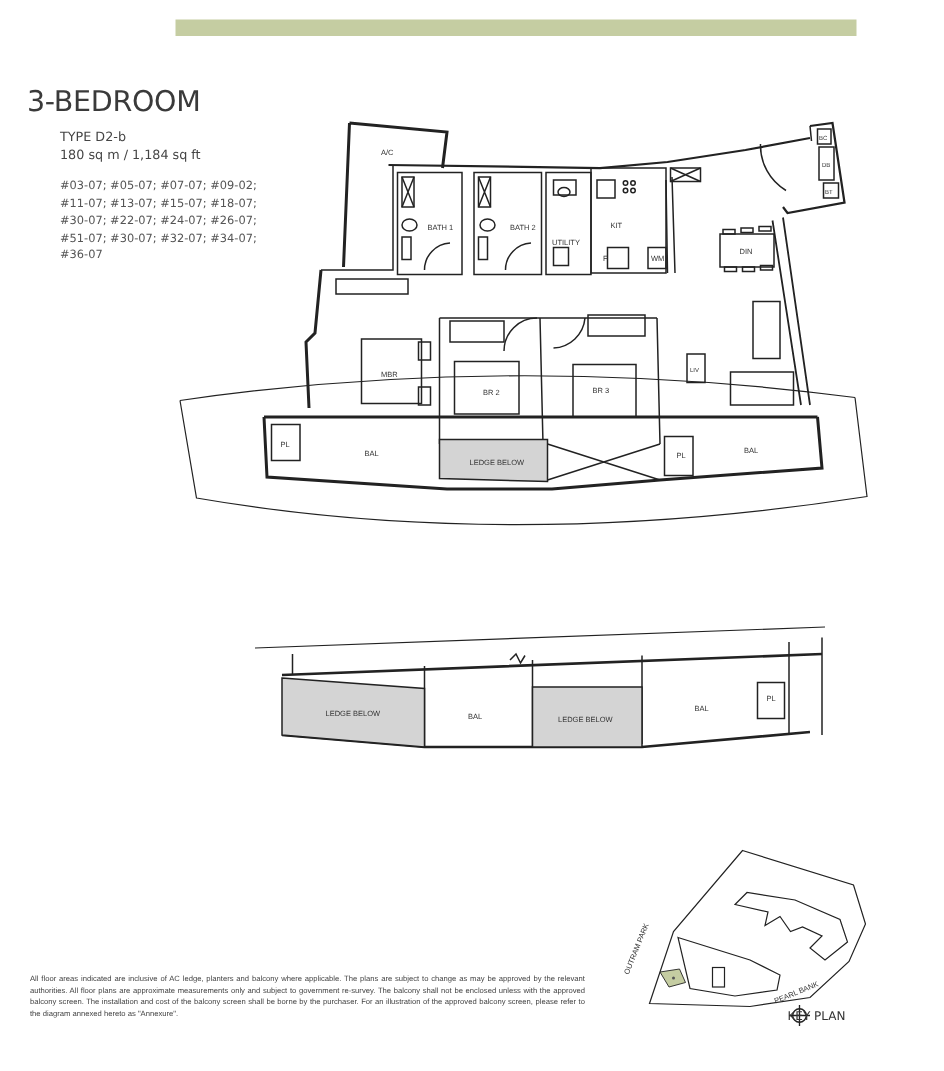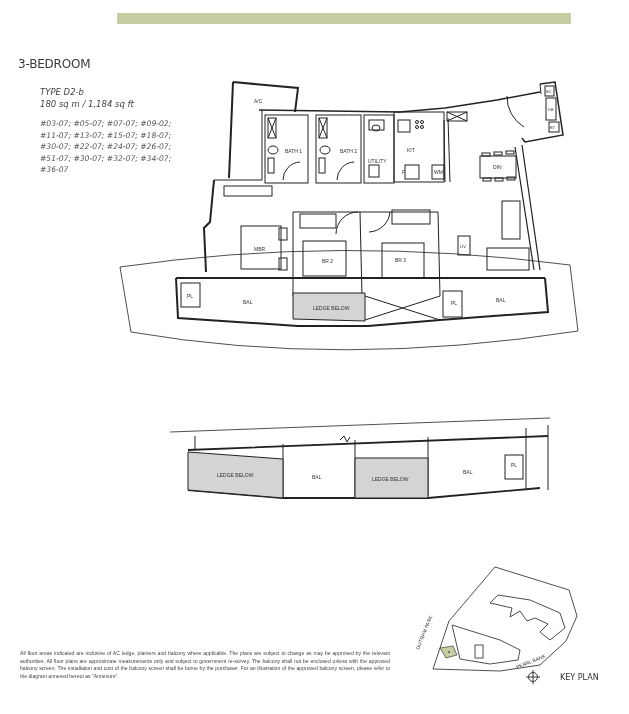--- a/index.html
+++ b/index.html
@@ -1,29 +1,29 @@
 <!DOCTYPE html>
 <html><head>
   <meta charset="utf-8">
   <style>
     html, body { margin: 0; padding: 0; background: #ffffff; }
     body { width: 629px; height: 714px; position: relative; overflow: hidden;
            font-family: "DejaVu Sans", "Liberation Sans", sans-serif; color: #333; }
-    .header-title { position: absolute; left: 18px; top: 9px; font-size: 12px; letter-spacing: -0.2px;
+    .header-title { position: absolute; left: 18px; top: 9px; font-size: 19px; letter-spacing: -0.2px;
                     color: #3a3a3a; font-family: "DejaVu Sans", sans-serif; margin-top: 48px; }
     .header-bar { position: absolute; left: 117px; top: 13px; width: 454px; height: 11px; }
     .info { position: absolute; left: 40px; top: 86px; font-size: 8.5px; line-height: 12px; color: #444;
-            font-family: "DejaVu Sans", sans-serif; font-style: italic; }
+            font-family: "DejaVu Sans", sans-serif; }
     .info .units { margin-top: 8px; font-size: 7.6px; line-height: 11.6px; color: #555; }
     .info .units div { white-space: nowrap; }
     svg { position: absolute; left: 0; top: 0; }
     .lbl { font-family: "Liberation Sans", sans-serif; font-size: 5px; fill: #333; }
     .disclaimer { position: absolute; left: 20px; top: 650px; width: 370px; font-size: 5.1px; line-height: 7.7px;
                   color: #444; text-align: justify; font-family: "Liberation Sans", sans-serif; }
-    .keyplan-label { position: absolute; left: 560px; top: 673px; font-size: 8px; color: #333;
+    .keyplan-label { position: absolute; left: 525px; top: 673px; font-size: 8px; color: #333;
                      font-family: "DejaVu Sans", sans-serif; }
   </style>
 </head>
 <body>
 
 <div class="header-title">3-BEDROOM</div>
 <div class="header-bar" style="background:#c5cda2;"></div>
 
 <div class="info">
   <div>TYPE D2-b</div>

